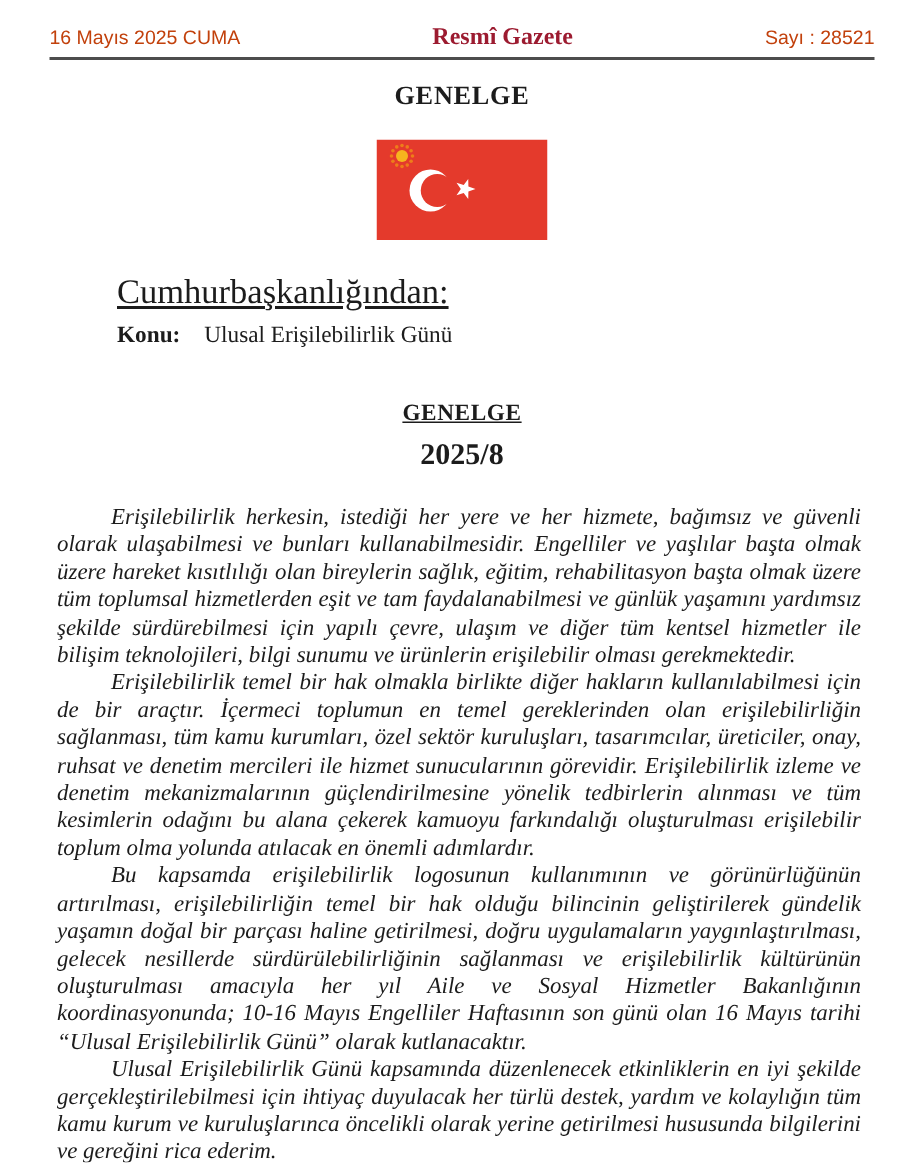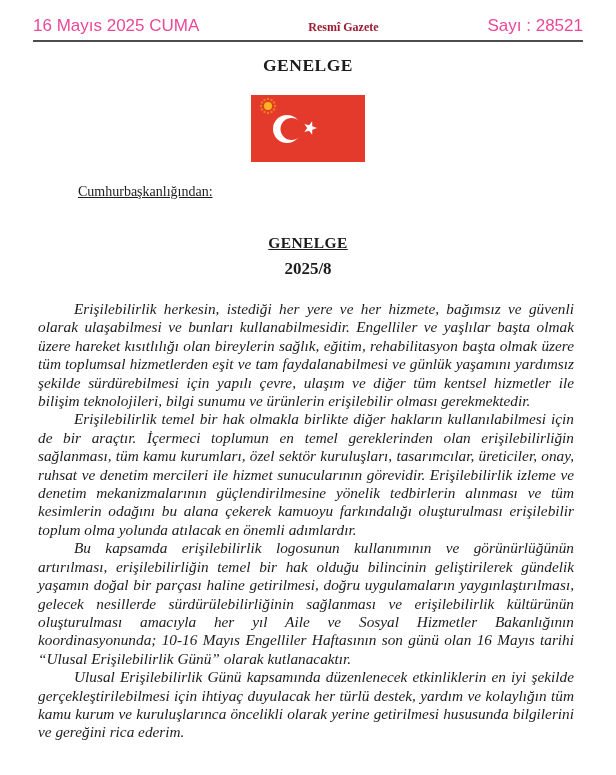--- a/index.html
+++ b/index.html
@@ -16,26 +16,26 @@
   .masthead {
     display: flex;
     justify-content: space-between;
     align-items: baseline;
     margin: 0 33px;
     padding-top: 16px;
   }
   .masthead .m-date,
   .masthead .m-issue {
     font-family: "Liberation Sans", sans-serif;
-    font-size: 17px;
-    color: #ec4899;
+    font-size: 13px;
+    color: #c2410c;
   }
   .masthead .m-title {
     font-family: "Liberation Serif", serif;
-    font-size: 12px;
+    font-size: 16px;
     font-weight: bold;
     color: #9c1b30;
   }
   .masthead-rule {
     border: none;
     border-top: 2.5px solid #4d4d4d;
     margin: 4px 33px 0 33px;
   }
   .section-heading {
     margin-top: 13px;
@@ -44,21 +44,21 @@
     font-weight: bold;
     letter-spacing: 0.5px;
   }
   .flag-wrap {
     margin-top: 19px;
     text-align: center;
     line-height: 0;
   }
   .issuer {
     margin: 22px 0 0 78px;
-    font-size: 14px;
+    font-size: 23px;
     text-decoration: underline;
   }
   .subject-line {
     margin: 7px 0 0 78px;
     font-size: 15.5px;
   }
   .subject-line .subject-label {
     font-weight: bold;
     margin-right: 16px;
   }
@@ -66,21 +66,21 @@
     margin-top: 34px;
     text-align: center;
     font-size: 15.5px;
     font-weight: bold;
     text-decoration: underline;
     letter-spacing: 0.4px;
   }
   .circular-number {
     margin-top: 7px;
     text-align: center;
-    font-size: 17px;
+    font-size: 20px;
     font-weight: bold;
   }
   .doc-body {
     margin: 21px 42px 0 38px;
     font-size: 15.3px;
     line-height: 18.4px;
     text-align: justify;
   }
   .doc-body p {
     margin: 0;
@@ -121,20 +121,23 @@
       </g>
       <circle cx="17" cy="11" r="4" fill="#f6b51e"></circle>
       <circle cx="36" cy="34" r="14" fill="#ffffff"></circle>
       <circle cx="40.5" cy="34" r="11" fill="#e43a2c"></circle>
       <polygon points="66,33 61.27,34.65 61.16,39.66 58.13,35.66 53.34,37.12 56.2,33 53.34,28.88 58.13,30.34 61.16,26.34 61.27,31.35" fill="#ffffff"></polygon>
     </svg>
   </div>
 
   <div class="issuer">Cumhurbaşkanlığından:</div>
 
+  <div class="subject-line">
+    <span class="subject-label">Konu:</span><span>Ulusal Erişilebilirlik Günü</span>
+  </div>
 
   <div class="circular-title">GENELGE</div>
   <div class="circular-number">2025/8</div>
 
   <div class="doc-body">
     <p>Erişilebilirlik herkesin, istediği her yere ve her hizmete, bağımsız ve güvenli olarak ulaşabilmesi ve bunları kullanabilmesidir. Engelliler ve yaşlılar başta olmak üzere hareket kısıtlılığı olan bireylerin sağlık, eğitim, rehabilitasyon başta olmak üzere tüm toplumsal hizmetlerden eşit ve tam faydalanabilmesi ve günlük yaşamını yardımsız şekilde sürdürebilmesi için yapılı çevre, ulaşım ve diğer tüm kentsel hizmetler ile bilişim teknolojileri, bilgi sunumu ve ürünlerin erişilebilir olması gerekmektedir.</p>
     <p>Erişilebilirlik temel bir hak olmakla birlikte diğer hakların kullanılabilmesi için de bir araçtır. İçermeci toplumun en temel gereklerinden olan erişilebilirliğin sağlanması, tüm kamu kurumları, özel sektör kuruluşları, tasarımcılar, üreticiler, onay, ruhsat ve denetim mercileri ile hizmet sunucularının görevidir. Erişilebilirlik izleme ve denetim mekanizmalarının güçlendirilmesine yönelik tedbirlerin alınması ve tüm kesimlerin odağını bu alana çekerek kamuoyu farkındalığı oluşturulması erişilebilir toplum olma yolunda atılacak en önemli adımlardır.</p>
     <p>Bu kapsamda erişilebilirlik logosunun kullanımının ve görünürlüğünün artırılması, erişilebilirliğin temel bir hak olduğu bilincinin geliştirilerek gündelik yaşamın doğal bir parçası haline getirilmesi, doğru uygulamaların yaygınlaştırılması, gelecek nesillerde sürdürülebilirliğinin sağlanması ve erişilebilirlik kültürünün oluşturulması amacıyla her yıl Aile ve Sosyal Hizmetler Bakanlığının koordinasyonunda; 10-16 Mayıs Engelliler Haftasının son günü olan 16 Mayıs tarihi “Ulusal Erişilebilirlik Günü” olarak kutlanacaktır.</p>
     <p>Ulusal Erişilebilirlik Günü kapsamında düzenlenecek etkinliklerin en iyi şekilde gerçekleştirilebilmesi için ihtiyaç duyulacak her türlü destek, yardım ve kolaylığın tüm kamu kurum ve kuruluşlarınca öncelikli olarak yerine getirilmesi hususunda bilgilerini ve gereğini rica ederim.</p>
   </div>

